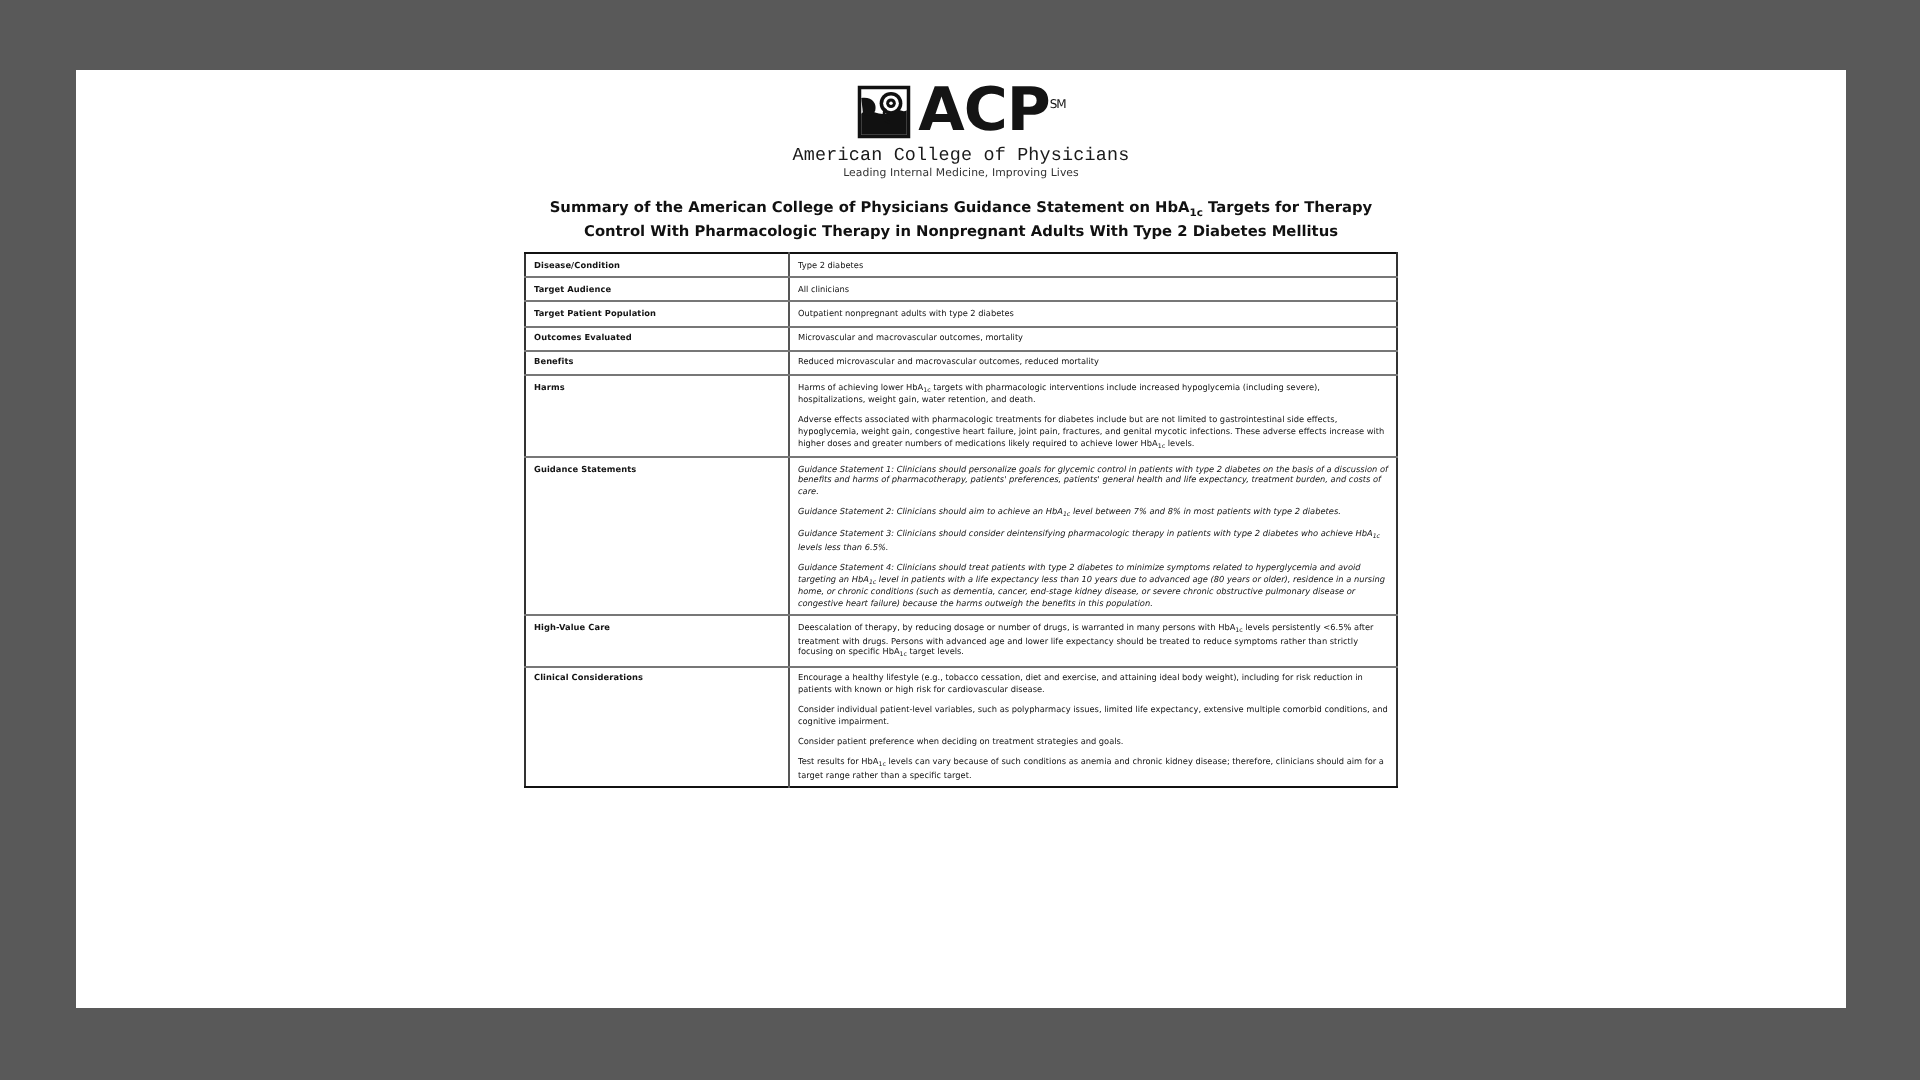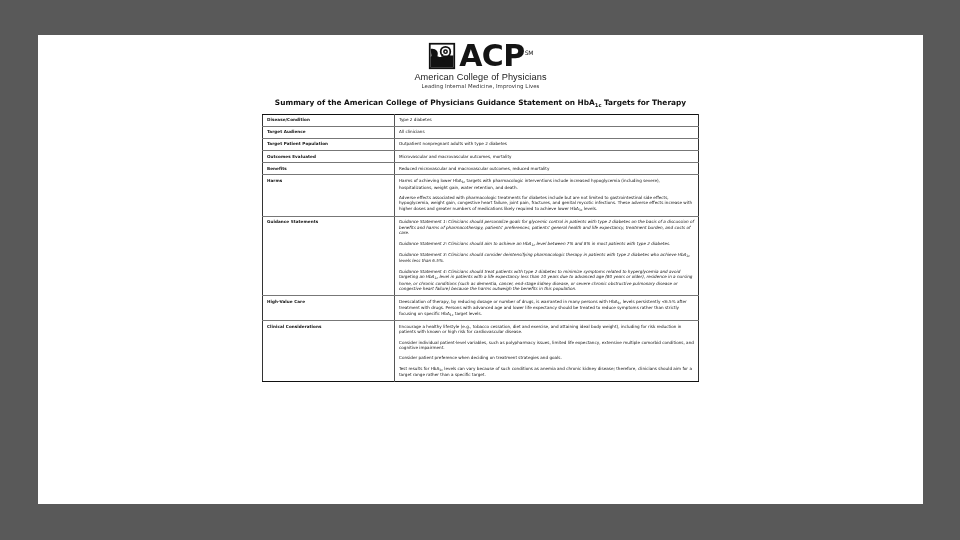--- a/index.html
+++ b/index.html
@@ -49,21 +49,21 @@
     color: #141414;
     position: relative;
   }
   #acp-tm {
     font-size: 6px;
     vertical-align: super;
     font-weight: normal;
     line-height: 1;
   }
   #acp-fullname {
-    font-family: Liberation Sans, sans-serif;
+    font-family: Liberation Mono, monospace;
     font-size: 9.2px;
     color: #1a1a1a;
     margin-top: 1px;
     letter-spacing: 0.1px;
   }
   #acp-tagline {
     font-family: "DejaVu Sans", sans-serif;
     font-size: 5.4px;
     color: #333333;
     margin-top: 1px;
@@ -153,20 +153,21 @@
         <path d="M34 28 C30 34 32 42 38 44" stroke="#111111" stroke-width="3" fill="none"></path>
       </svg>
       <div id="acp-wordmark"><span>ACP</span><span id="acp-tm">SM</span></div>
     </div>
     <div id="acp-fullname">American College of Physicians</div>
     <div id="acp-tagline">Leading Internal Medicine, Improving Lives</div>
   </div>
 
   <div id="doc-title">
     <span>Summary of the American College of Physicians Guidance Statement on HbA</span><sub>1c</sub><span> Targets for Therapy</span><br>
+    <span>Control With Pharmacologic Therapy in Nonpregnant Adults With Type 2 Diabetes Mellitus</span>
   </div>
 
   <table id="summary-table">
     <tbody id="summary-table-body">
         <tr>
           <td class="label-cell">Disease/Condition</td>
           <td class="value-cell">
             <div class="para">Type 2 diabetes</div>
           </td>
         </tr>

